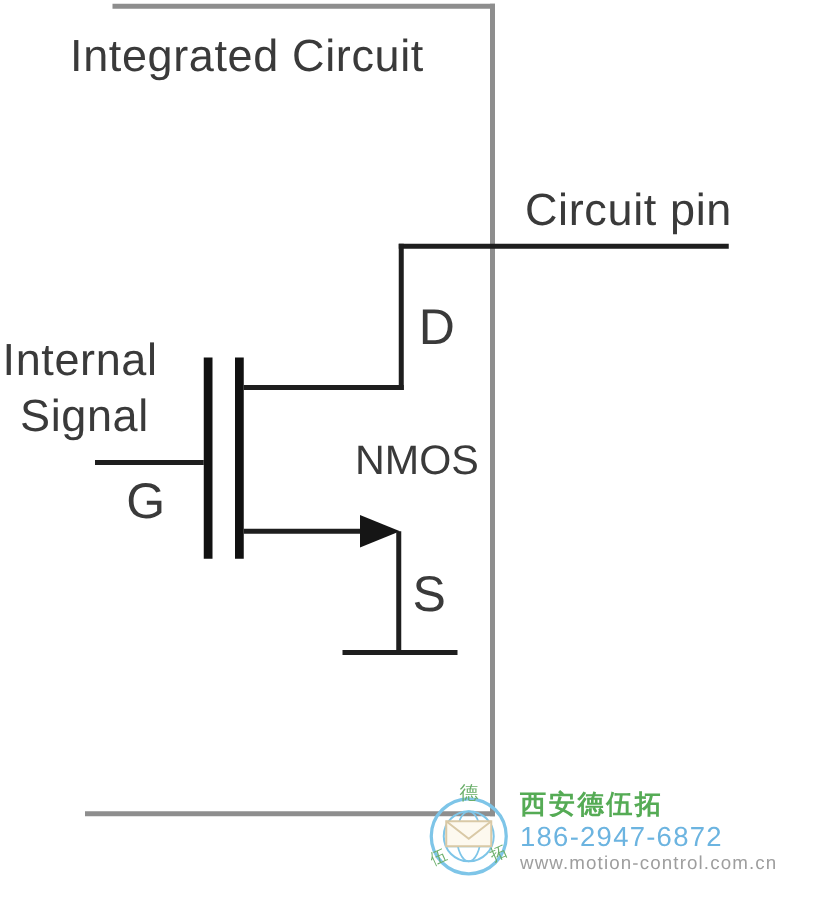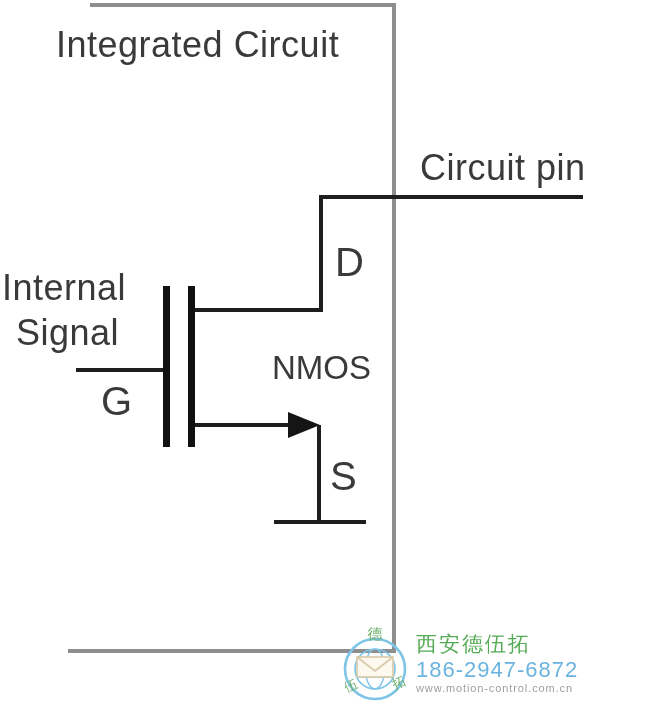--- a/index.html
+++ b/index.html
@@ -28,31 +28,31 @@
   .arrow-right{
     position:absolute;
     width:0;height:0;
     border-top:13px solid transparent;
     border-bottom:13px solid transparent;
     border-left:32px solid #151515;
   }
   
   .wm-company{
     position:absolute;left:416px;top:633px;
-    font-size:21px;font-weight:normal;color:#55ab55;
+    font-size:21px;font-weight:bold;color:#55ab55;
     letter-spacing:2px;line-height:1;white-space:nowrap;
   }
   .wm-phone{
     position:absolute;left:416px;top:659px;
     font-size:22px;color:#6cb4e0;
     letter-spacing:1px;line-height:1;white-space:nowrap;
   }
   .wm-site{
     position:absolute;left:416px;top:683px;
-    font-size:11px;color:#9e9e9e;
+    font-size:15px;color:#9e9e9e;
     letter-spacing:0.9px;line-height:1;white-space:nowrap;text-align:right;
   }
   .wm-logo{position:absolute;left:341px;top:621px;width:70px;height:84px;}
 </style>
 </head>
 <body>
 
 <div id="canvas">
 
   <div class="line ic-border" style="left:90px;top:3px;width:306px;height:4px;"></div>
@@ -73,21 +73,21 @@
   <div class="line wire" style="left:76px;top:368px;width:87px;height:4px;"></div>
 
   <div class="line wire" style="left:195px;top:423px;width:100px;height:4px;"></div>
   <div class="arrow-right" style="left:288px;top:412px;"></div>
   <div class="line wire" style="left:317px;top:425px;width:4px;height:99px;"></div>
   <div class="line wire" style="left:274px;top:520px;width:92px;height:4px;"></div>
 
   <div class="label lbl-pin" style="left:335px;top:242px;">D</div>
   <div class="label lbl-pin" style="left:101px;top:381px;">G</div>
   <div class="label lbl-pin" style="left:330px;top:456px;">S</div>
-  <div class="label lbl-nmos" style="left:272px;top:351px;">NMOS</div>
+  <div class="label lbl-nmos" style="left:284px;top:351px;">NMOS</div>
 
   <svg class="wm-logo" viewBox="0 0 70 84" xmlns="http://www.w3.org/2000/svg">
     <circle cx="34" cy="48" r="30" fill="none" stroke="#7ec5e8" stroke-width="2.6"></circle>
     <circle cx="34" cy="48" r="20" fill="none" stroke="#7ec5e8" stroke-width="1.6"></circle>
     <ellipse cx="34" cy="48" rx="9.5" ry="20" fill="none" stroke="#7ec5e8" stroke-width="1.4"></ellipse>
     <line x1="16" y1="40" x2="52" y2="40" stroke="#7ec5e8" stroke-width="1.4"></line>
     <line x1="16" y1="56" x2="52" y2="56" stroke="#7ec5e8" stroke-width="1.4"></line>
     <rect x="16" y="36" width="36" height="20" fill="#fdf9ef" stroke="#d9c9a6" stroke-width="1.6"></rect>
     <polyline points="16,36 34,50 52,36" fill="none" stroke="#d9c9a6" stroke-width="1.6"></polyline>
     <text x="34" y="18" text-anchor="middle" font-size="15" fill="#6aae6a" font-family="Liberation Sans, sans-serif">德</text>

